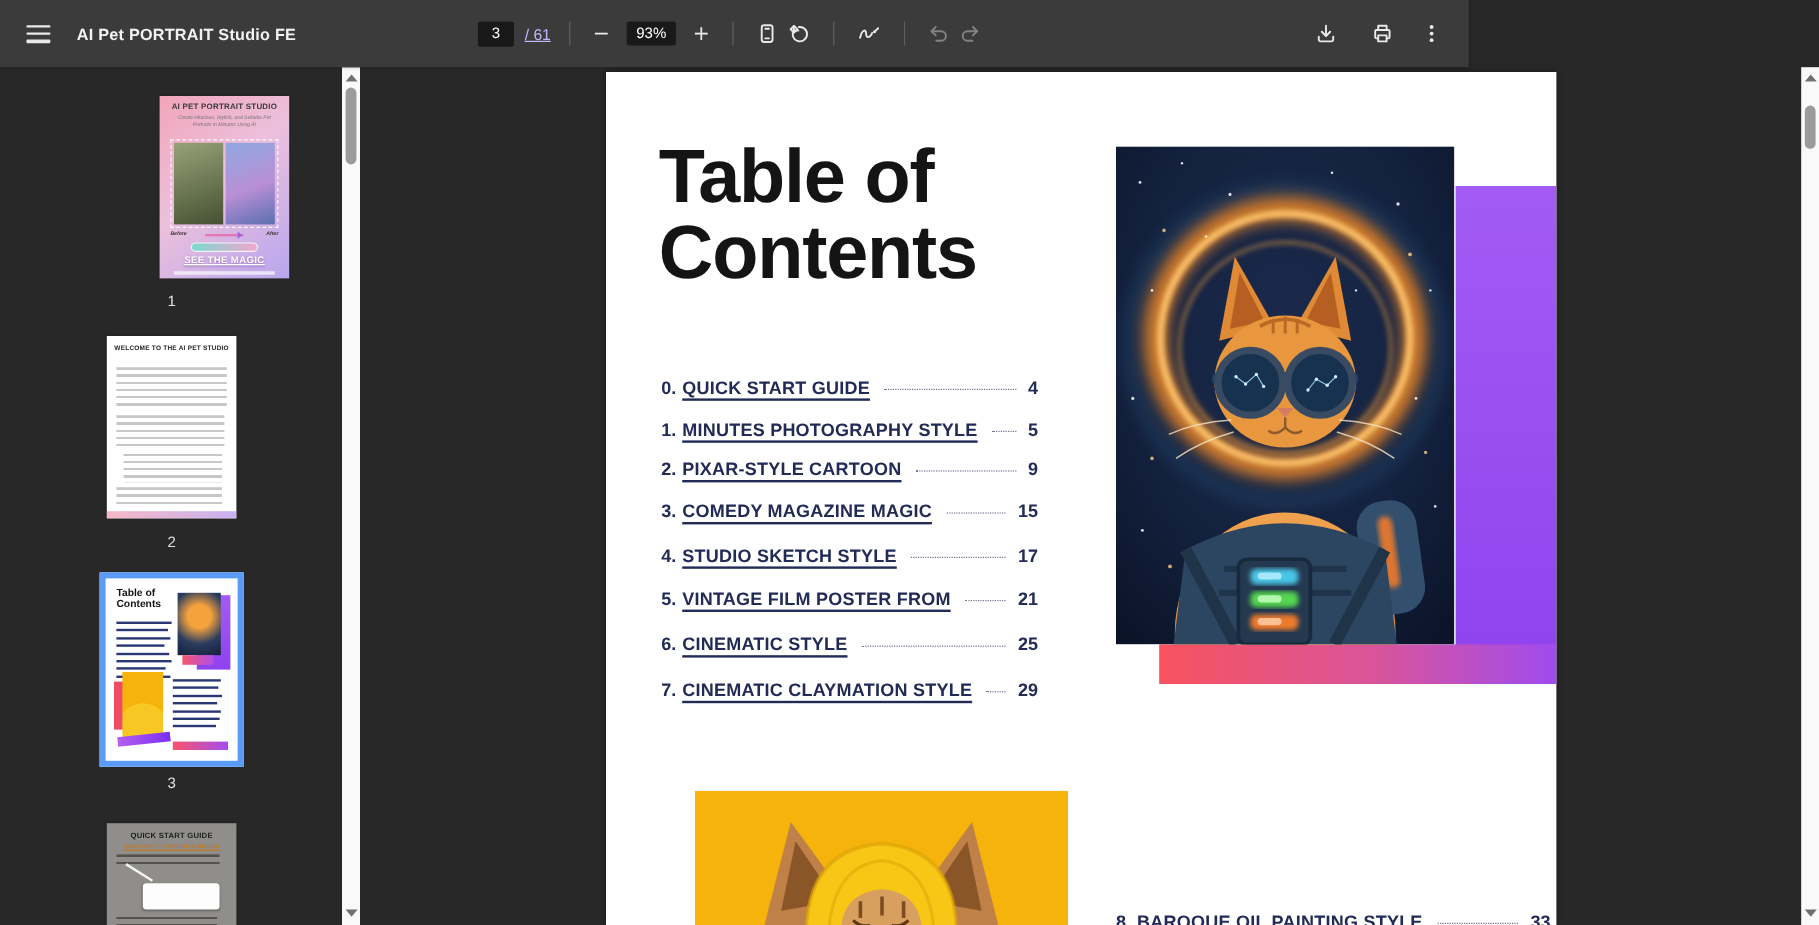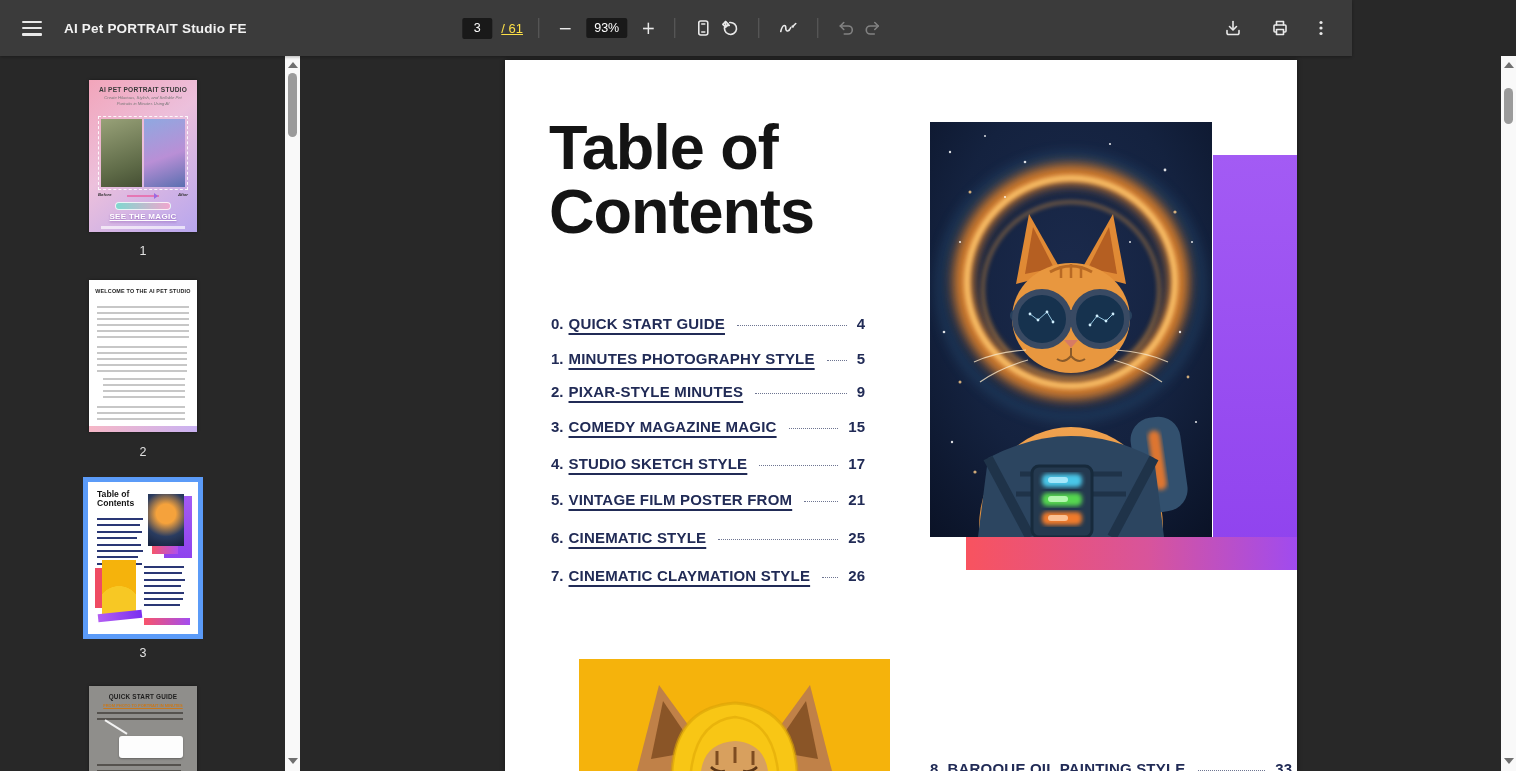--- a/index.html
+++ b/index.html
@@ -1,52 +1,52 @@
 <!DOCTYPE html>
 <html><head>
 <meta charset="utf-8">
 <style>
   * { margin:0; padding:0; box-sizing:border-box; }
   html,body { width:1516px; height:771px; overflow:hidden; background:#282828;
               font-family:"Liberation Sans", sans-serif; }
   #app { position:relative; width:1516px; height:771px; background:#282828; overflow:hidden; }
 
   
-  .toolbar { position:absolute; left:0; top:0; width:1352px; height:56px; background:#3b3b3b;
+  .toolbar { position:absolute; left:0; top:0; width:1224px; height:56px; background:#3b3b3b;
              display:flex; align-items:center; z-index:50; box-shadow:0 1px 3px rgba(0,0,0,.3); }
   .tb-left { display:flex; align-items:center; gap:22px; padding-left:22px; }
   .hamburger { width:20px; height:15px; display:flex; flex-direction:column; justify-content:space-between; cursor:pointer; }
   .hamburger div { height:2.2px; background:#e9e9e9; border-radius:1px; }
   .doc-title { color:#f2f2f2; font-size:13.5px; font-weight:bold; letter-spacing:.2px; }
   .tb-center { position:absolute; left:50%; top:0; transform:translateX(-50.5%); height:56px;
                display:flex; align-items:center; }
   .page-input { width:30px; height:21px; background:#191919; border:none; border-radius:2px;
                 color:#fff; font-size:12.5px; text-align:center; font-family:"Liberation Sans",sans-serif; }
-  .page-total { color:#fde047; font-size:13px; margin-left:9px; white-space:nowrap;text-decoration:underline; }
+  .page-total { color:#c4b5fd; font-size:13px; margin-left:9px; white-space:nowrap;text-decoration:underline; }
   .tb-sep { width:1px; height:20px; background:#5f5f5f; margin:0 15px; }
   .tb-btn { background:none; border:none; color:#e9e9e9; cursor:pointer; display:flex;
             align-items:center; justify-content:center; padding:4px; }
   .tb-btn.text { font-size:17px; line-height:17px; font-family:"DejaVu Sans",sans-serif; }
   .zoom-box { background:#191919; color:#fff; font-size:12.5px; border-radius:2px;
               padding:3px 8px; margin:0 10px; }
   .tb-btn svg { display:block; }
   .icon-stroke { stroke:#e9e9e9; stroke-width:1.6; fill:none; stroke-linecap:round; stroke-linejoin:round; }
   .icon-stroke.disabled { stroke:#828282; }
   .tb-right { position:absolute; right:0; top:0; height:56px; display:flex; align-items:center;
               gap:21px; padding-right:24px; }
 
   
   .thumb { position:absolute; width:108px; height:152px; background:#fff; cursor:pointer;
            overflow:hidden; box-shadow:0 0 3px rgba(0,0,0,.4); }
   .thumb-label { position:absolute; width:108px; text-align:center; color:#e2e2e2; font-size:12.5px; }
   .thumb-sel { position:absolute; left:83px; top:477px; width:120px; height:162px;
                border:5px solid #5b9bf8; background:#fff; cursor:pointer; overflow:hidden; }
 
   
-  .t1 { background:linear-gradient(140deg,#f2a5ba 0%,#ecc0dc 45%,#b7a6ee 100%); }
+  .t1 { background:linear-gradient(140deg,#f2a5ba 0%,#ecc0dc 45%,#b7a6ee 100%);margin-left:44px; }
   .t1-title { margin-top:6px; text-align:center; font-size:6.6px; font-weight:bold; color:#3a3a3a; letter-spacing:.2px; }
   .t1-sub { margin-top:2px; text-align:center; font-size:4.2px; font-style:italic; color:#777; line-height:1.35; padding:0 10px; }
   .t1-photos { position:absolute; left:9px; top:36px; width:90px; height:74px; border:1px dashed rgba(255,255,255,.9);
                padding:2px; display:flex; gap:2px; }
   .t1-photos div { flex:1; }
   .t1-ba { position:absolute; left:9px; top:112px; width:90px; display:flex; justify-content:space-between;
            font-size:4.3px; font-weight:bold; color:#333; font-style:italic; }
   .t1-arrow { position:absolute; left:38px; top:115px; width:32px; height:1.5px; background:#e577b4; }
   .t1-arrow:after { content:""; position:absolute; right:-2px; top:-2px; border:3px solid transparent; border-left:4px solid #9b6ae0; }
   .t1-pill { position:absolute; left:26px; top:122px; width:56px; height:8px; border-radius:4px;
@@ -290,21 +290,21 @@
       <span class="toc-page">4</span>
     </div>
     <div class="toc-row" style="top:290px;">
       <span class="toc-num">1.</span>
       <span class="toc-link">MINUTES PHOTOGRAPHY STYLE</span>
       <span class="toc-leader"></span>
       <span class="toc-page">5</span>
     </div>
     <div class="toc-row" style="top:323px;">
       <span class="toc-num">2.</span>
-      <span class="toc-link">PIXAR-STYLE MINUTES</span>
+      <span class="toc-link">PIXAR-STYLE CARTOON</span>
       <span class="toc-leader"></span>
       <span class="toc-page">9</span>
     </div>
     <div class="toc-row" style="top:358px;">
       <span class="toc-num">3.</span>
       <span class="toc-link">COMEDY MAGAZINE MAGIC</span>
       <span class="toc-leader"></span>
       <span class="toc-page">15</span>
     </div>
     <div class="toc-row" style="top:395px;">
@@ -322,21 +322,21 @@
     <div class="toc-row" style="top:469px;">
       <span class="toc-num">6.</span>
       <span class="toc-link">CINEMATIC STYLE</span>
       <span class="toc-leader"></span>
       <span class="toc-page">25</span>
     </div>
     <div class="toc-row" style="top:507px;">
       <span class="toc-num">7.</span>
       <span class="toc-link">CINEMATIC CLAYMATION STYLE</span>
       <span class="toc-leader"></span>
-      <span class="toc-page">26</span>
+      <span class="toc-page">29</span>
     </div>
 
     <div class="purple-rect"></div>
     <div class="pink-bar"></div>
 
     <svg class="cat-img" viewBox="0 0 282 415">
       <defs>
         <radialGradient id="bgG" cx="50%" cy="38%" r="80%">
           <stop offset="0%" stop-color="#1b2a4c"></stop>
             <stop offset="55%" stop-color="#14223f"></stop>

